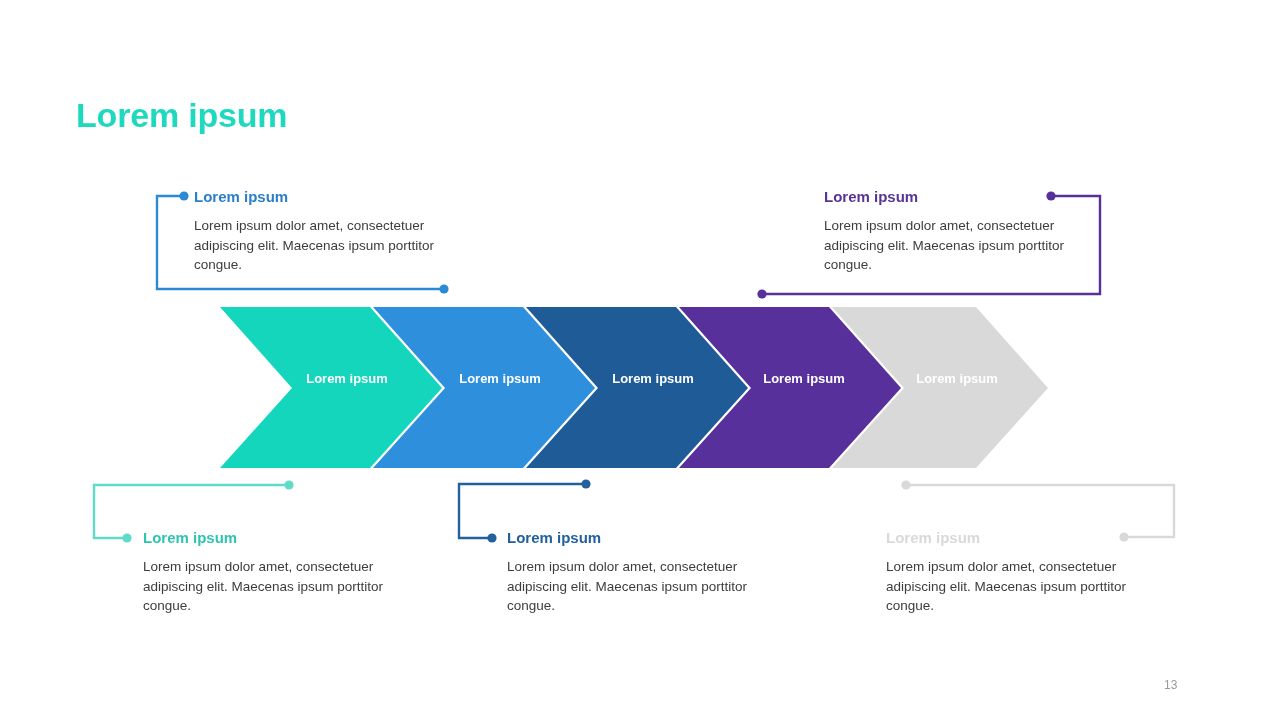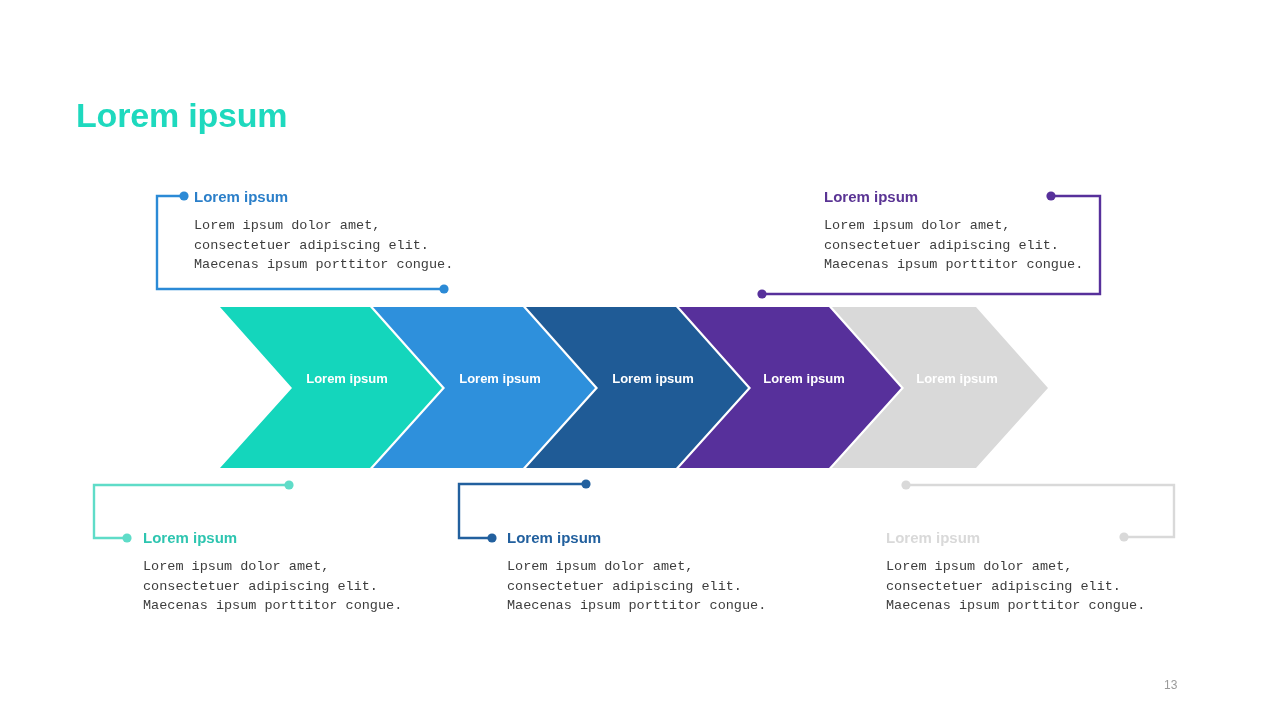--- a/index.html
+++ b/index.html
@@ -60,21 +60,20 @@
     white-space: nowrap;
     margin: 0;
     line-height: 18px;
   }
   .callout-body {
     font-size: 13.5px;
     color: #3d3d3d;
     line-height: 19.5px;
     margin: 0;
     font-weight: normal;
-    font-family: Liberation Mono, monospace;
   }
 
   #callout-top-left       { left: 194px; top: 188px; width: 260px; }
   #callout-top-left .callout-heading { color: #2b7fc9; }
   #callout-top-left .callout-body    { margin-top: 10px; }
 
   #callout-top-right      { left: 824px; top: 188px; width: 268px; }
   #callout-top-right .callout-heading { color: #5a3494; }
   #callout-top-right .callout-body    { margin-top: 10px; }
 

